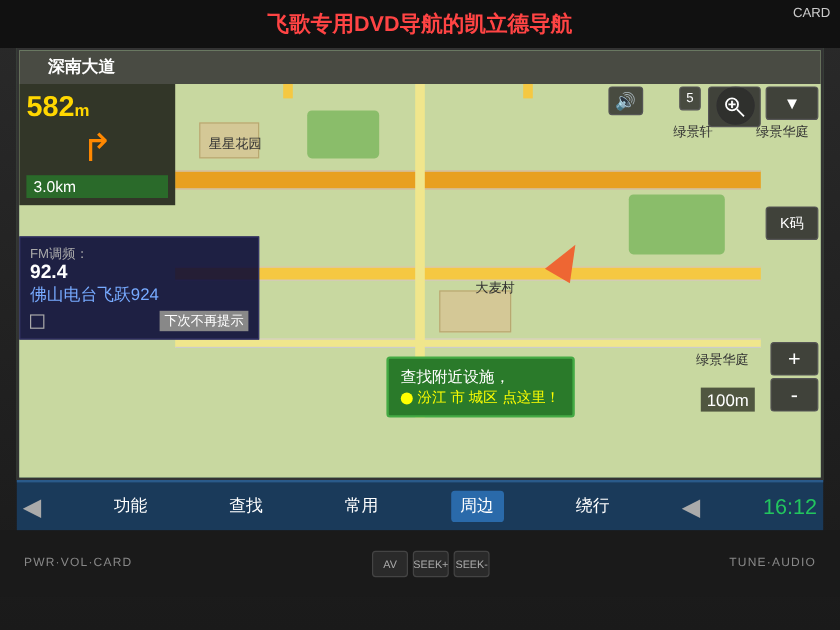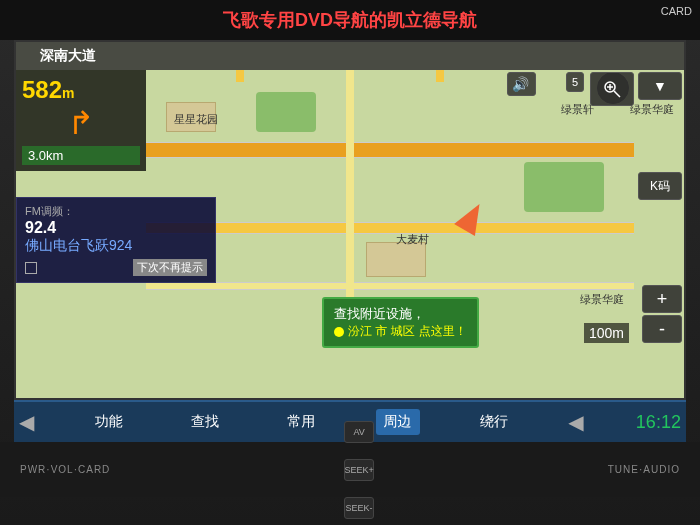--- a/index.html
+++ b/index.html
@@ -303,23 +303,22 @@
     }
 
     .device-ctrl-text {
       color: #888;
       font-size: 10px;
       letter-spacing: 1px;
     }
 
     .device-btn-group {
       display: flex;
-      gap: 16px;
+      gap: 4px;
       align-items: flex-end;
-      flex-direction: column;
     }
 
     .device-btn {
       width: 30px;
       height: 22px;
       background: #2a2a2a;
       border: 1px solid #444;
       border-radius: 3px;
       color: #aaa;
       font-size: 9px;

